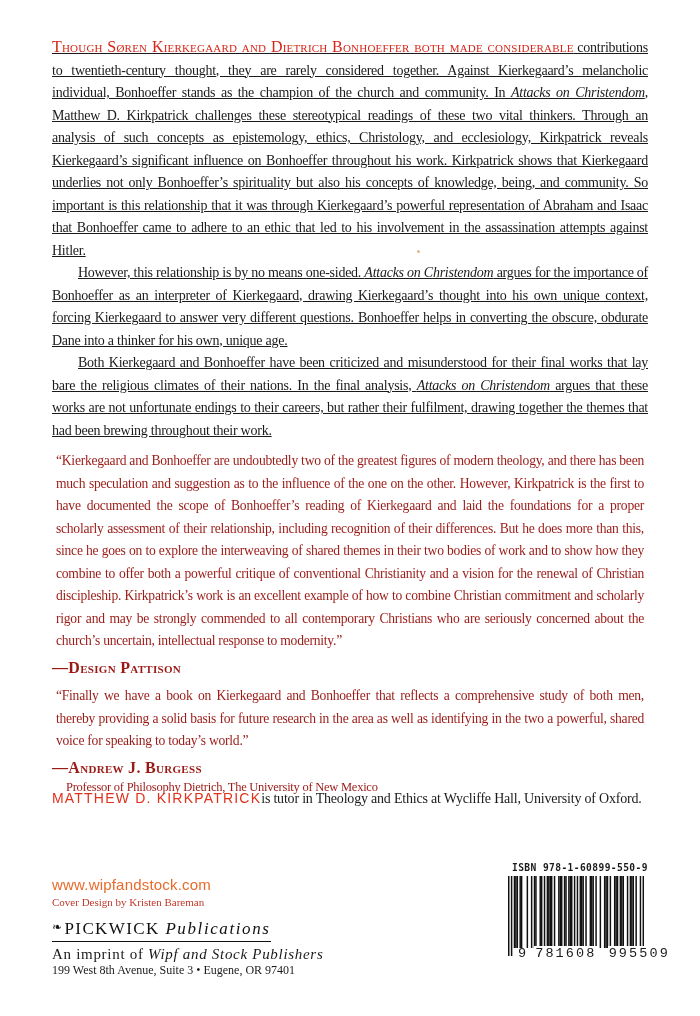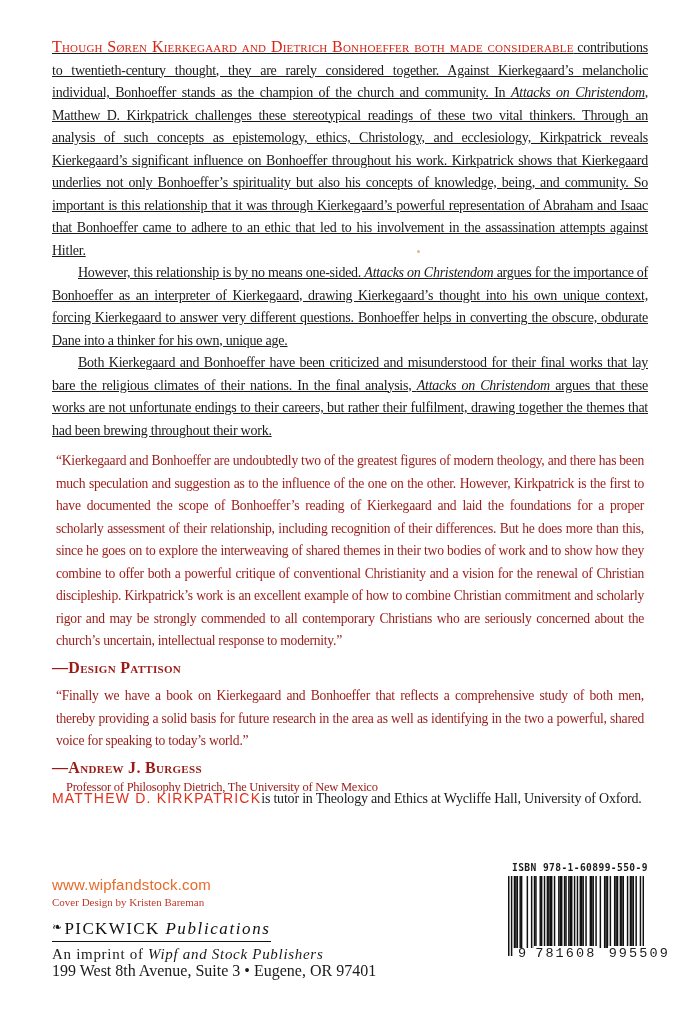--- a/index.html
+++ b/index.html
@@ -30,21 +30,21 @@
   .pub { position: absolute; left: 52px; top: 877px; width: 260px; }
   .url { color: #e86a2a; font-family: "Liberation Sans", "DejaVu Sans", sans-serif; font-size: 15px;
          line-height: 16px; letter-spacing: 0.2px; }
   .design { color: #c0392b; font-size: 11px; line-height: 16px; margin-top: 1px; }
   .logo { font-size: 17px; letter-spacing: 1.4px; line-height: 20px; color: #111; margin-top: 7px;
           padding-bottom: 2px; border-bottom: 1.5px solid #111; display: inline-block; white-space: nowrap; }
   .logo .swoosh { font-size: 12px; vertical-align: 3px; margin-right: 1px; }
   .logo em { font-style: italic; letter-spacing: 1.6px; }
   .imprint { font-size: 15px; letter-spacing: 0.7px; line-height: 17px; margin-top: 4px; white-space: nowrap; }
   .imprint em { font-style: italic; }
-  .address { font-size: 16px; line-height: 15px; white-space: nowrap; }
+  .address { font-size: 12px; line-height: 15px; white-space: nowrap; }
 
   .barcode-box { position: absolute; left: 502px; top: 862px; width: 150px; height: 104px; }
   .isbn-label { font-family: "DejaVu Sans Mono", "Liberation Mono", monospace; font-size: 9.6px;
                 font-weight: bold; letter-spacing: 0.4px; position: absolute; left: 10px; top: 0; white-space: nowrap; }
   .bars { position: absolute; left: 6px; top: 14px; height: 80px; width: 136px; }
   .bars svg { display: block; }
   .digits { position: absolute; left: 16px; top: 84px; font-family: Liberation Mono, monospace;
             font-size: 13.5px; letter-spacing: 2.1px; white-space: nowrap; background: transparent; }
   .digits .first { margin-right: 6px; }
   .digits .grp { background: #fff; padding: 0 1px; }

